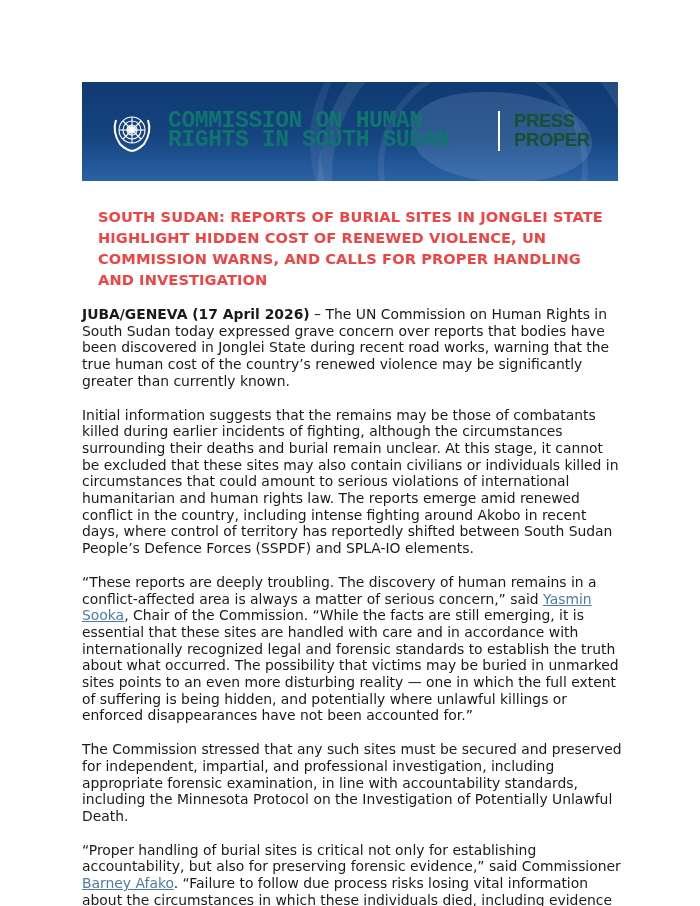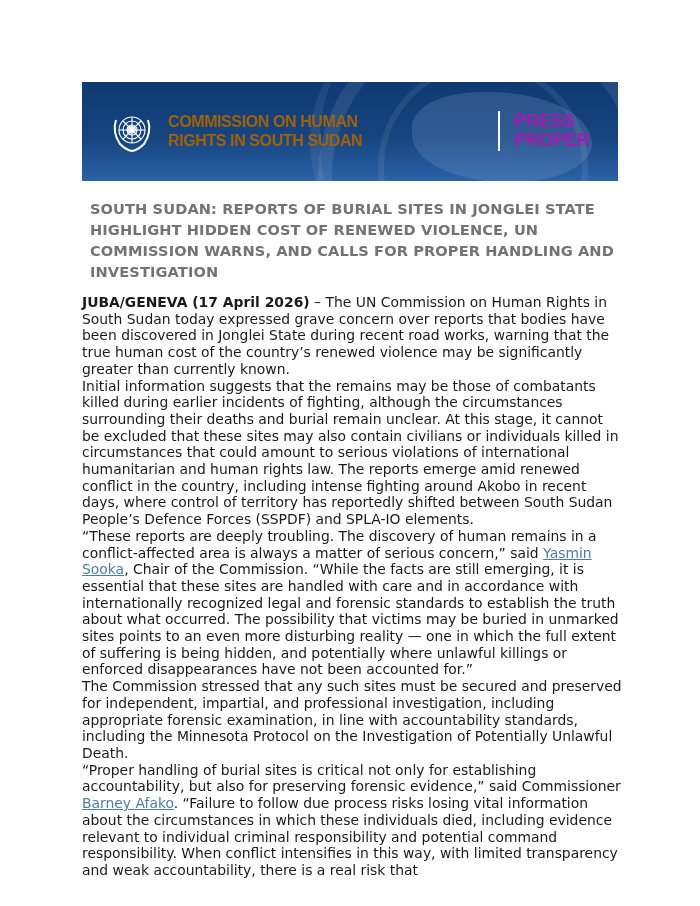--- a/index.html
+++ b/index.html
@@ -10,32 +10,32 @@
             overflow: hidden; }
   .banner .globe { position: absolute; right: -30px; top: -70px; width: 330px; height: 330px;
                    border-radius: 50%; border: 14px solid rgba(255,255,255,0.09); box-sizing: border-box; }
   .banner .globe2 { position: absolute; right: 30px; top: -20px; width: 210px; height: 210px;
                     border-radius: 50%; border: 6px solid rgba(255,255,255,0.08); box-sizing: border-box; }
   .banner .land { position: absolute; left: 330px; top: 10px; width: 180px; height: 90px;
                   background: rgba(140,175,220,0.22); border-radius: 40% 60% 45% 55%; }
   .banner .wreath { position: absolute; left: 228px; top: -20px; width: 80px; height: 160px;
                     border-left: 10px solid rgba(255,255,255,0.07); border-radius: 50%; }
   .logo { position: absolute; left: 108px; top: 110px; width: 48px; height: 44px; }
-  .org-name { position: absolute; left: 168px; top: 112px; color: #a16207;
-              font-family: Liberation Sans, sans-serif; font-weight: bold;
-              font-size: 16px; line-height: 19px; letter-spacing: -0.4px; }
+  .org-name { position: absolute; left: 168px; top: 112px; color: #0f766e;
+              font-family: Liberation Mono, monospace; font-weight: bold;
+              font-size: 23px; line-height: 19px; letter-spacing: -0.4px; }
   .divider { position: absolute; left: 498px; top: 111px; width: 2px; height: 40px; background: #ffffff; }
-  .press { position: absolute; left: 514px; top: 111px; color: #a21caf;
+  .press { position: absolute; left: 514px; top: 111px; color: #14532d;
            font-family: "Liberation Sans", sans-serif; font-weight: bold;
            font-size: 18.5px; line-height: 19px; letter-spacing: -0.4px; }
   .content { position: absolute; left: 82px; top: 190px; width: 540px; }
-  .title { font-weight: bold; font-size: 14.6px; line-height: 21px; margin: 8px; color: #737373; letter-spacing: 0.1px; }
+  .title { font-weight: bold; font-size: 14.6px; line-height: 21px; margin: 16px; color: #ef4444; letter-spacing: 0.1px; }
   p { margin: 0; font-size: 13.9px; line-height: 16.7px; }
   .p1 { margin-top: 12px; }
-  .gap { }
+  .gap { margin-top: 17px; }
   .dateline { font-weight: bold; }
   a { color: #4e7ba3; text-decoration: underline; }
 </style>
 </head>
 <body>
 
 <div class="banner">
   <div class="globe"></div>
   <div class="globe2"></div>
   <div class="land"></div>

